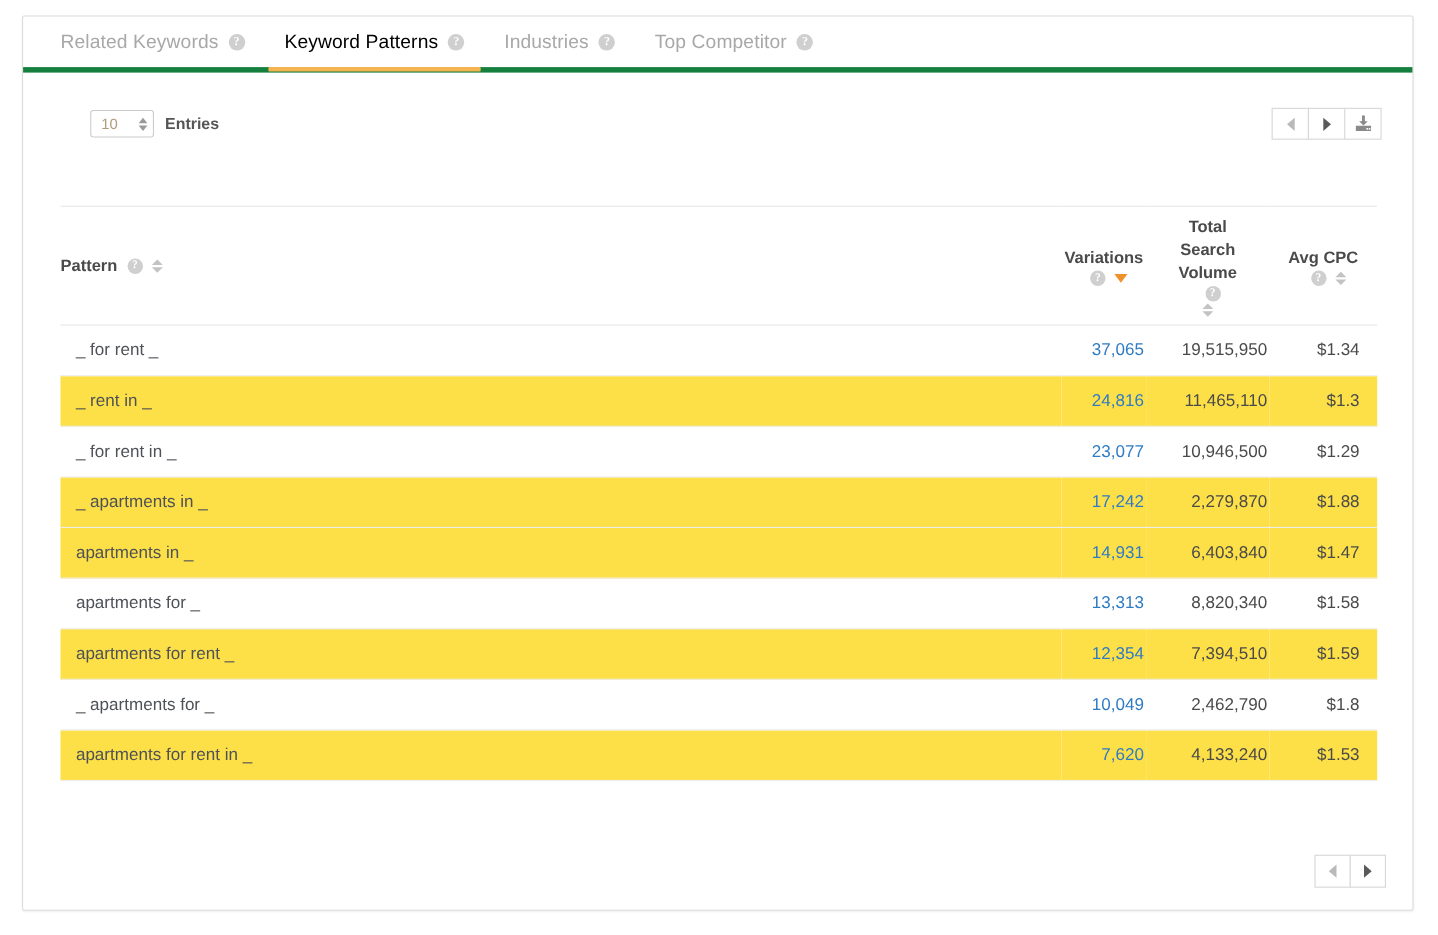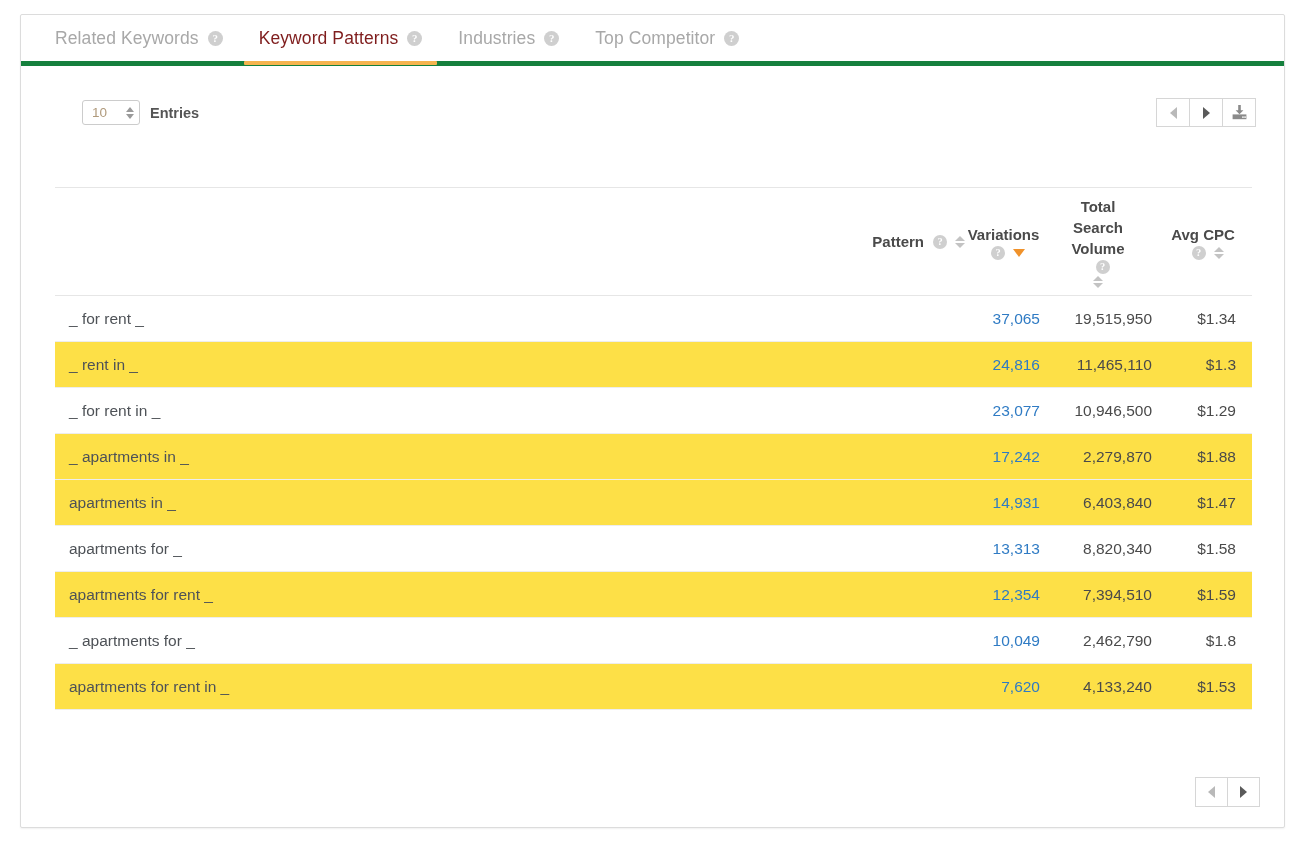--- a/index.html
+++ b/index.html
@@ -52,21 +52,21 @@
     cursor: pointer;
     box-sizing: border-box;
   }
   .tab .tab-label {
     font-size: 17.5px;
     color: #a8a8a8;
     letter-spacing: .1px;
     white-space: nowrap;
   }
   .tab.active .tab-label {
-    color: #7f1d1d;
+    color: #000000;
   }
   .tab.active::after {
     content: "";
     position: absolute;
     left: 3px;
     right: 3px;
     bottom: -1px;
     height: 4px;
     background: #f5b44f;
     border-radius: 1px;
@@ -209,21 +209,21 @@
     color: #4a4a4a;
   }
   .th-inner {
     display: flex;
     align-items: center;
     justify-content: flex-end;
     flex-wrap: wrap;
     line-height: 21px;
   }
   .th-pattern .th-inner {
-    justify-content: flex-end;
+    justify-content: flex-start;
   }
   .th-text { white-space: pre-line; }
   .th-meta {
     display: flex;
     align-items: center;
     justify-content: center;
     width: 100%;
     margin-top: 1px;
   }
   .th-variations .th-inner,

